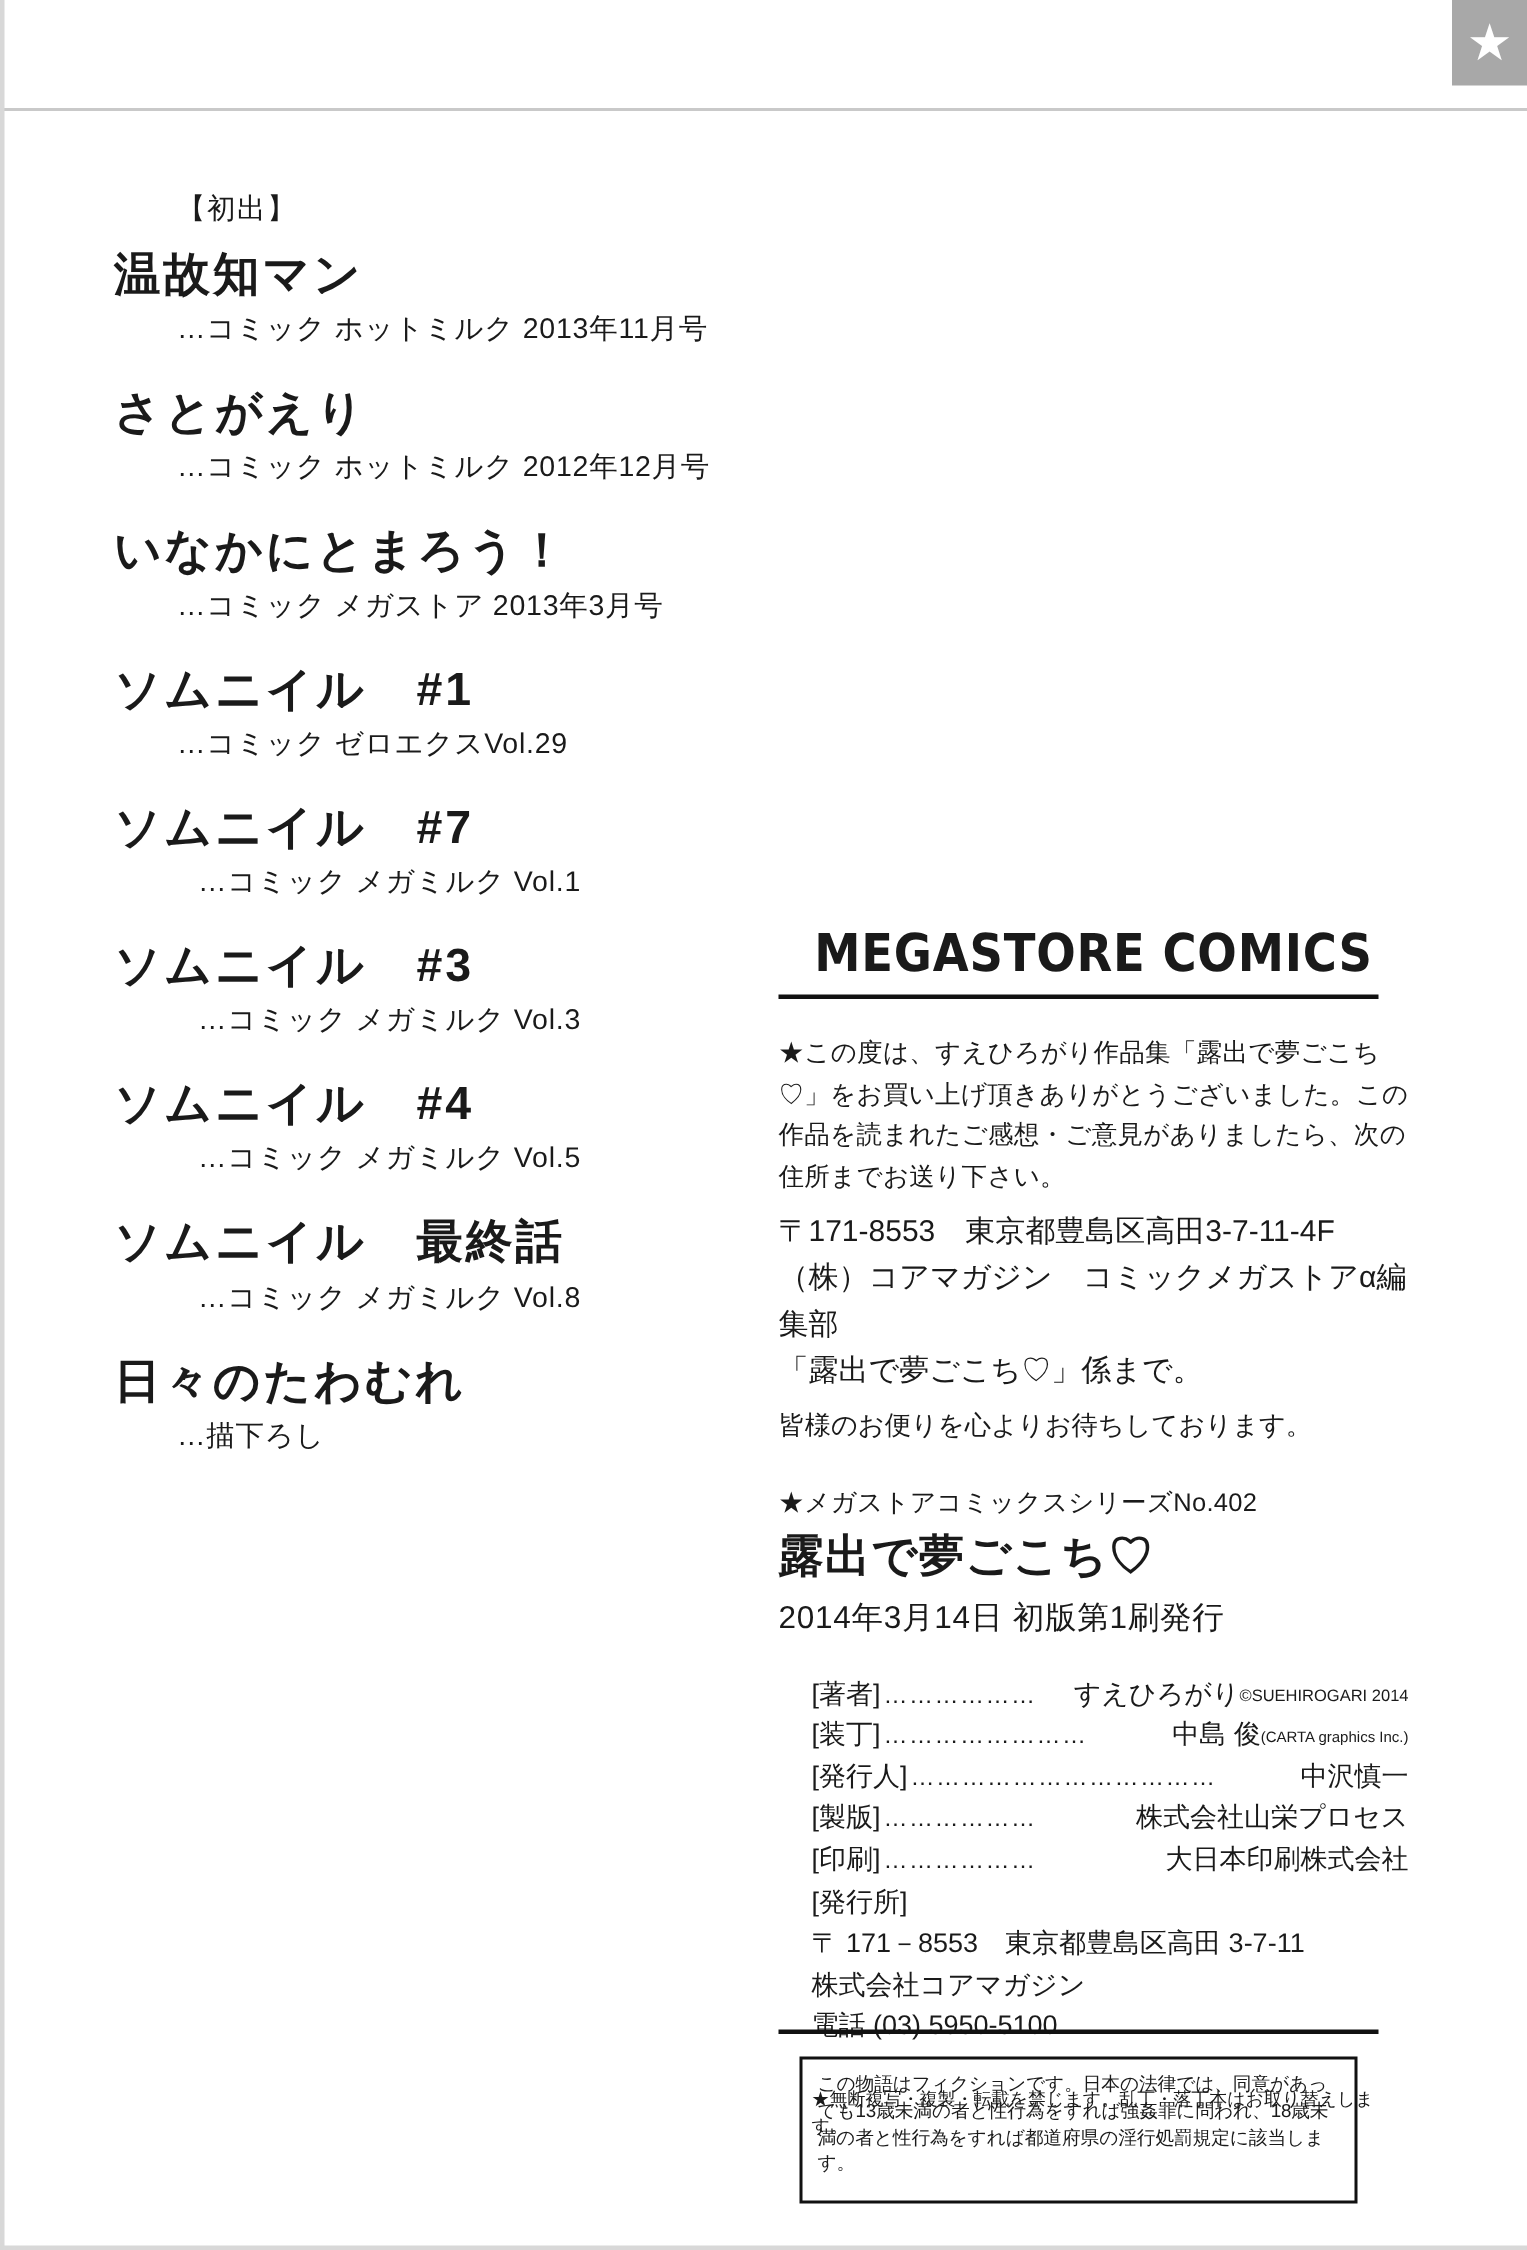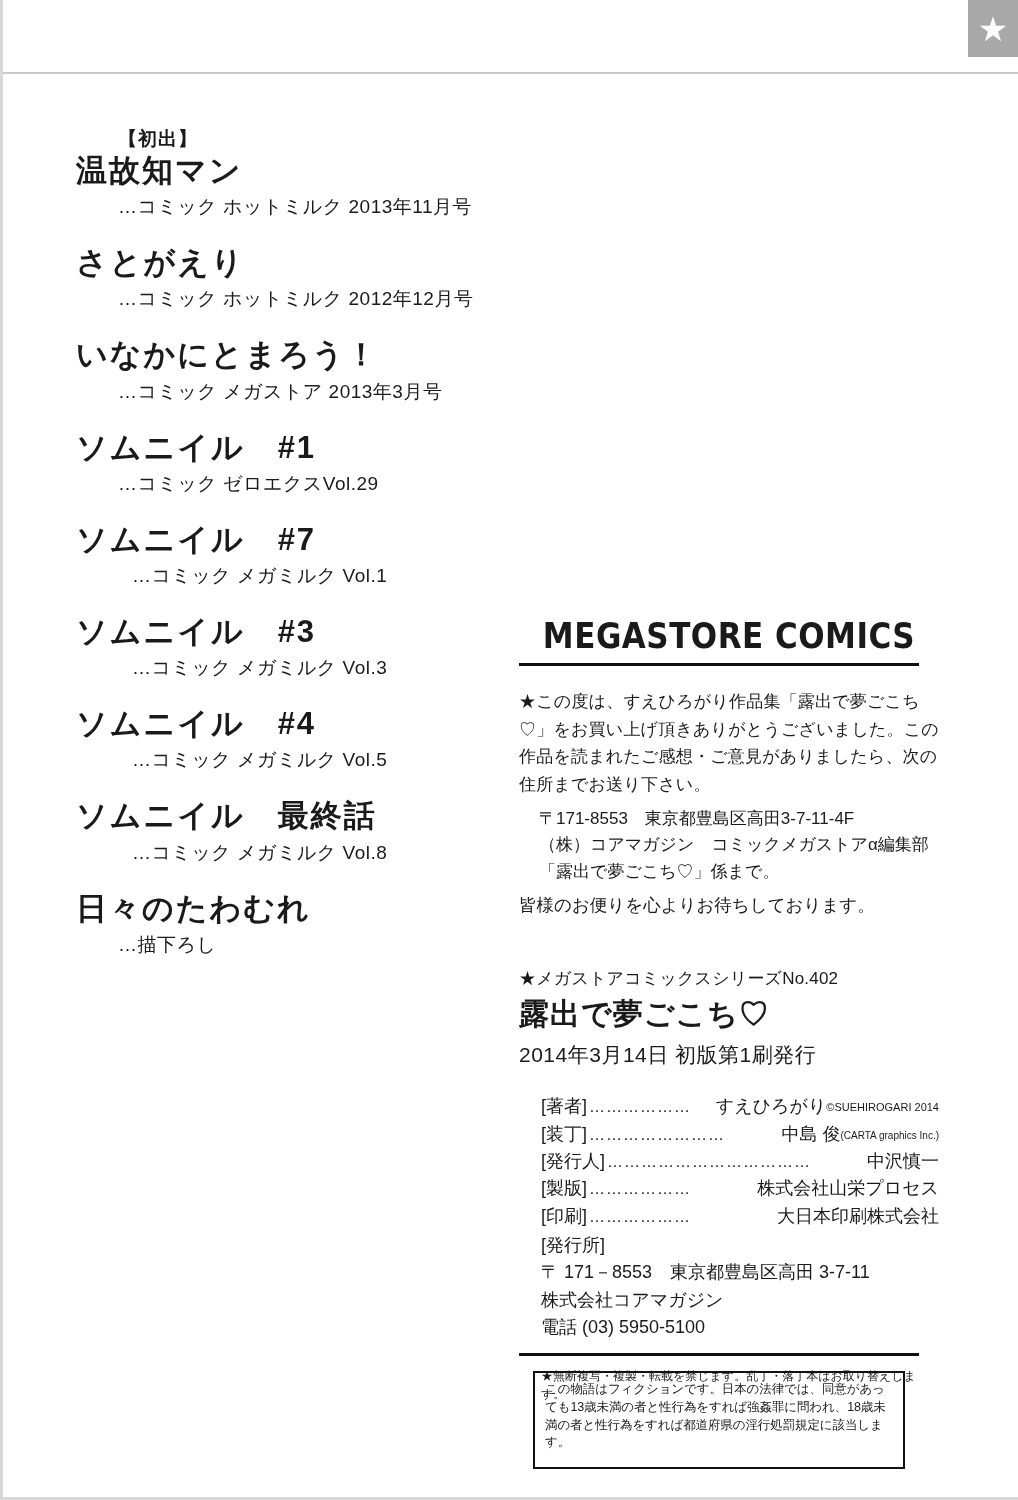--- a/index.html
+++ b/index.html
@@ -65,21 +65,22 @@
   .left-col {
     position: absolute;
     left: 76px;
     top: 126px;
     width: 430px;
   }
   .shoshutsu-head {
     font-size: 19px;
     letter-spacing: 1px;
     margin-left: 42px;
-    font-weight: 700;
+    margin-bottom: 12px;
+    font-weight: 400;
   }
   .entry {
     margin-bottom: 24px;
   }
   .entry-title {
     font-size: 31px;
     letter-spacing: 2px;
     line-height: 1.2;
     font-weight: 700;
   }
@@ -115,32 +116,31 @@
     width: 400px;
   }
   .thanks {
     margin-top: 22px;
     font-size: 17px;
     line-height: 1.62;
     letter-spacing: 0.2px;
   }
   .addr {
     margin-top: 8px;
-    font-size: 17px;
+    font-size: 20px;
     line-height: 1.55;
-    margin-left: 20px;
   }
   .closing {
     margin-top: 6px;
     font-size: 17.5px;
     line-height: 1.6;
   }
 
   .series-no {
-    margin-top: 48px;
+    margin-top: 26px;
     font-size: 17px;
     letter-spacing: 0.2px;
   }
   .book-title {
     margin-top: 4px;
     font-size: 30px;
     font-weight: bold;
     letter-spacing: 1px;
   }
   .pub-date {

